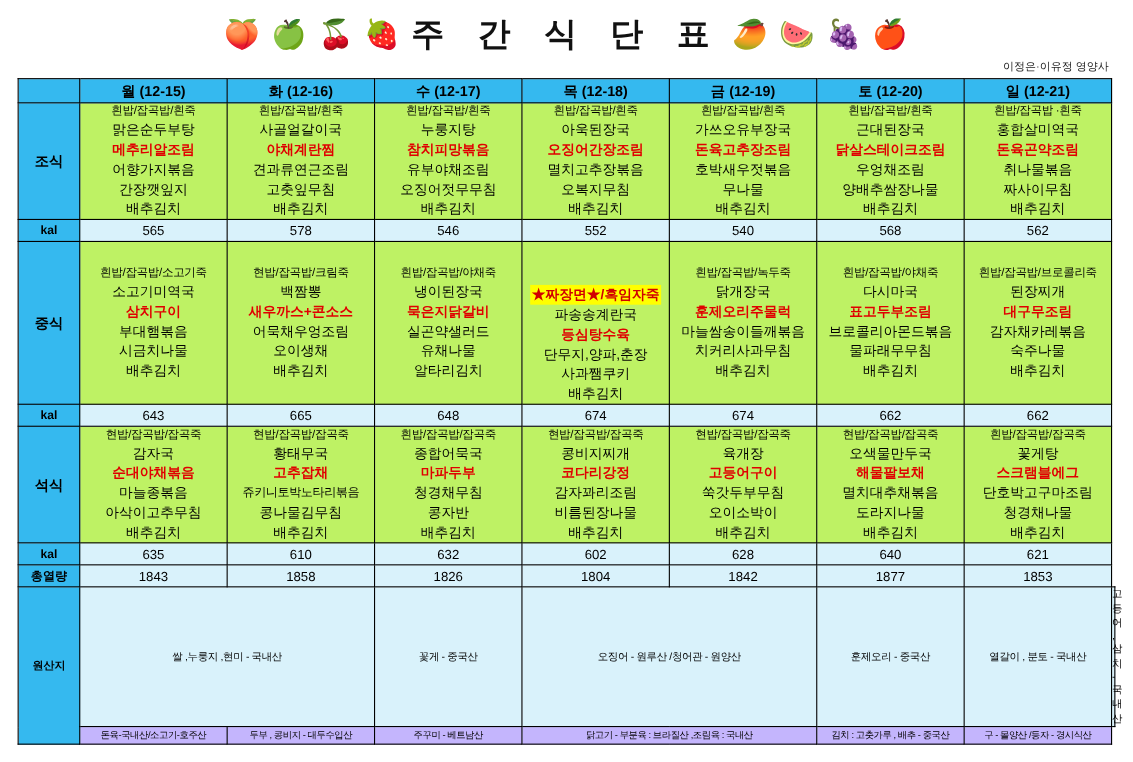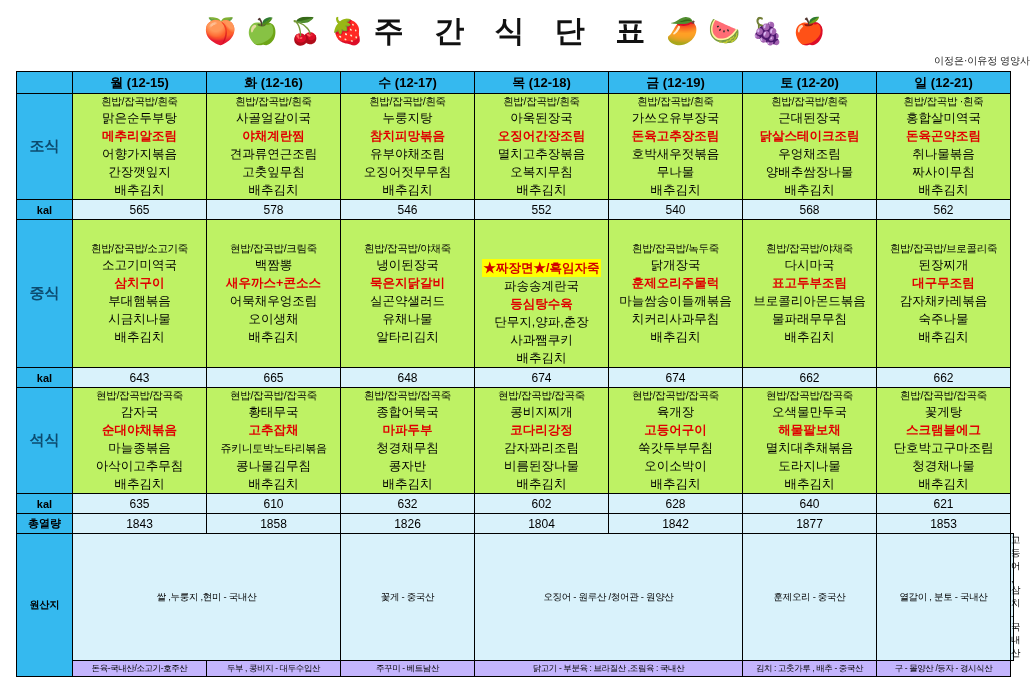--- a/index.html
+++ b/index.html
@@ -30,20 +30,21 @@
     font-weight: bold;
     letter-spacing: 11px;
     color: #111;
     white-space: nowrap;
   }
   .fruit { font-size: 26px; line-height: 1; }
   .byline {
     text-align: right;
     font-size: 10px;
     color: #222;
+    padding-right: 22px;
     margin-top: -2px;
     margin-bottom: 3px;
   }
 
   
   table.menu {
     border-collapse: collapse;
     width: 998px;
     margin: 0 16px;
     table-layout: fixed;
@@ -63,23 +64,23 @@
     font-size: 13px;
     font-weight: bold;
     height: 22px;
   }
   thead th.corner {
     background: #35b9ef;
   }
 
   td.sidelabel {
     background: #35b9ef;
-    color: #0c4a6e;
-    font-weight: bold;
-    font-size: 15px;
+    color: #000000;
+    font-weight: bold;
+    font-size: 13px;
   }
   td.kal-label {
     background: #35b9ef;
     color: #000;
     font-weight: bold;
     font-size: 11px;
     height: 20px;
   }
   td.kal-cell {
     background: #d9f2fb;

